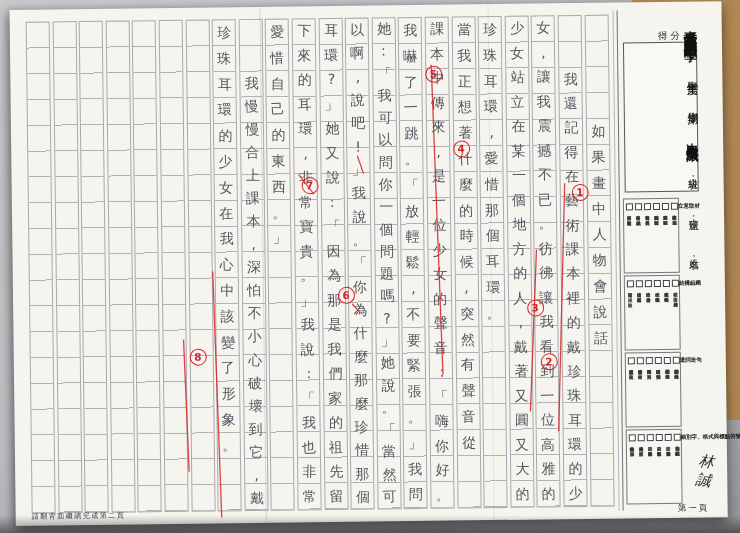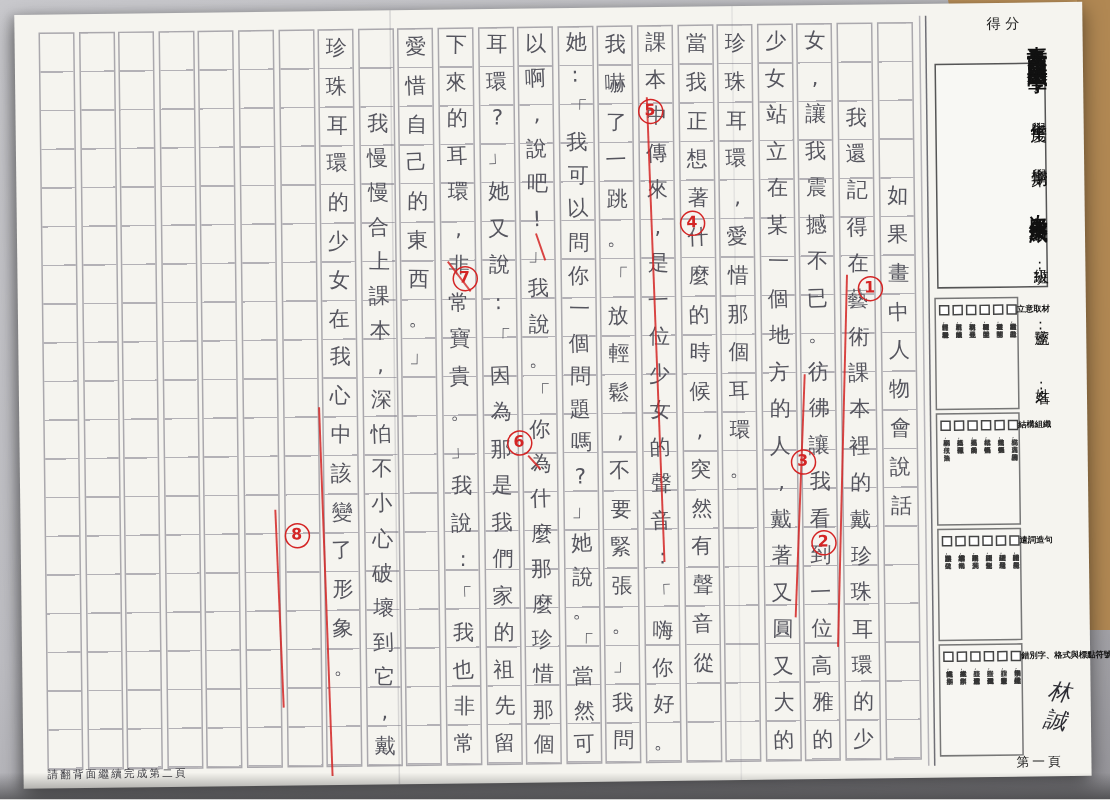--- a/index.html
+++ b/index.html
@@ -372,21 +372,21 @@
           <span>象</span>
           <span>。</span>
         </div>
       </div>
 
     <div class="crease" style="left:250px;"></div>
     <div class="crease" style="left:478px;opacity:.55;"></div>
     <div class="sep-line light" style="left:603px;"></div>
     <div class="sep-line" style="left:607px;"></div>
 
-    <div class="score-label" style="left:648px;top:8px;">得分</div>
+    <div class="score-label" style="left:648px;top:28px;">得分</div>
     <div class="score-box" style="left:613px;top:40px;width:72px;height:148px;"></div>
 
     <div id="rubrics">
         <div class="rubric" style="left: 611px; top: 196px; width: 56px; height: 75px;">
           <div class="rubric-head">
             <div class="cb-row">
               <div class="cb"></div>
               <div class="cb"></div>
               <div class="cb"></div>
               <div class="cb"></div>

